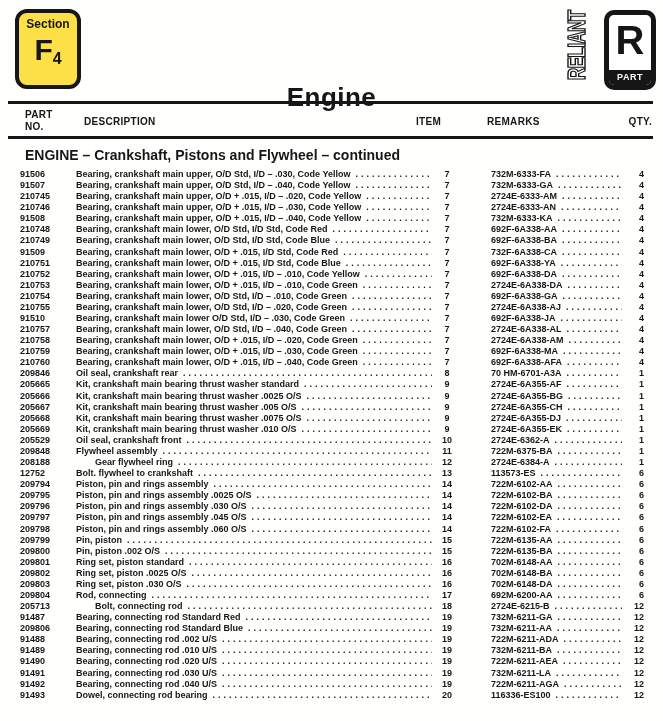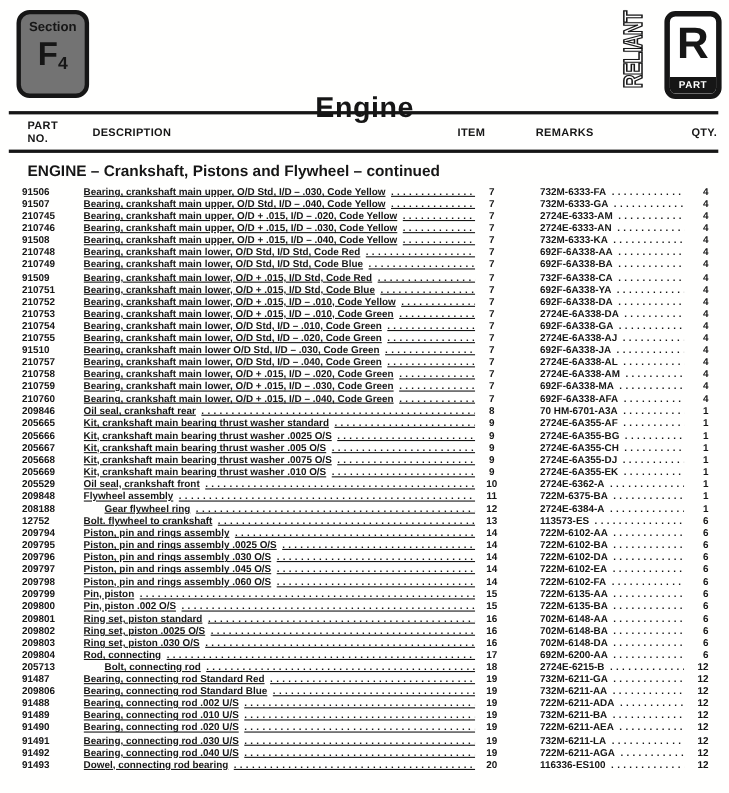--- a/index.html
+++ b/index.html
@@ -2,21 +2,21 @@
 <html><head>
 <meta charset="utf-8">
 <style>
   * { margin:0; padding:0; box-sizing:border-box; }
   html,body { width:663px; height:721px; background:#ffffff; }
   body { font-family:"Liberation Sans","DejaVu Sans",sans-serif; color:#161616; position:relative; overflow:hidden; }
   #page { position:absolute; left:0; top:0; width:663px; height:721px; background:#fffffe; }
 
   
   .section-box { position:absolute; left:15px; top:9px; width:66px; height:80px;
-    border:4px solid #161616; border-radius:12px; background:#737373; }
+    border:4px solid #161616; border-radius:12px; background:#fde047; }
   .section-label { text-align:center; font-size:12px; font-weight:bold; margin-top:4px; }
   .section-letter { text-align:center; font-size:30px; font-weight:bold; margin-top:3px; line-height:32px; }
   .section-letter .sub { font-size:16px; vertical-align:-4px; }
 
   
   .page-title { position:absolute; top:67px; left:0; width:100%; text-align:center;
     font-size:26px; font-weight:bold; letter-spacing:0.5px;margin-top:15px; }
 
   
   .reliant { position:absolute; left:556px; top:8px; width:42px; height:84px; }
@@ -45,21 +45,21 @@
   .th-remarks { left:487px; top:116px; }
   .th-qty { right:11px; top:116px; }
 
   .group-heading { position:absolute; left:25px; top:147px; font-size:14px; font-weight:bold; }
 
   
   .tbody { position:absolute; left:20px; top:169px; width:627px; }
   .row { display:flex; align-items:baseline; height:11.08px; line-height:11px;
     font-size:9px; font-weight:bold; white-space:nowrap; }
   .c-part { flex:none; width:56px; }
-  .c-desc { flex:none; width:356px; display:flex; align-items:flex-end; overflow:hidden;text-decoration:underline; }
+  .c-desc { flex:none; width:356px; display:flex; align-items:flex-end; overflow:hidden; }
   .desc-text { flex:none; }
   .desc-text.indent { padding-left:19px; }
   .c-item { flex:none; width:30px; text-align:center; }
   .c-rem { flex:none; width:131px; margin-left:29px; display:flex; align-items:baseline; overflow:hidden; }
   .rem-text { flex:none; }
   .leader { flex:1 1 0; min-width:0; overflow:hidden; white-space:nowrap;
     letter-spacing:3px; padding-left:5px; }
   .c-qty { flex:1; text-align:right; padding-right:3px; }
 </style>
 </head>

